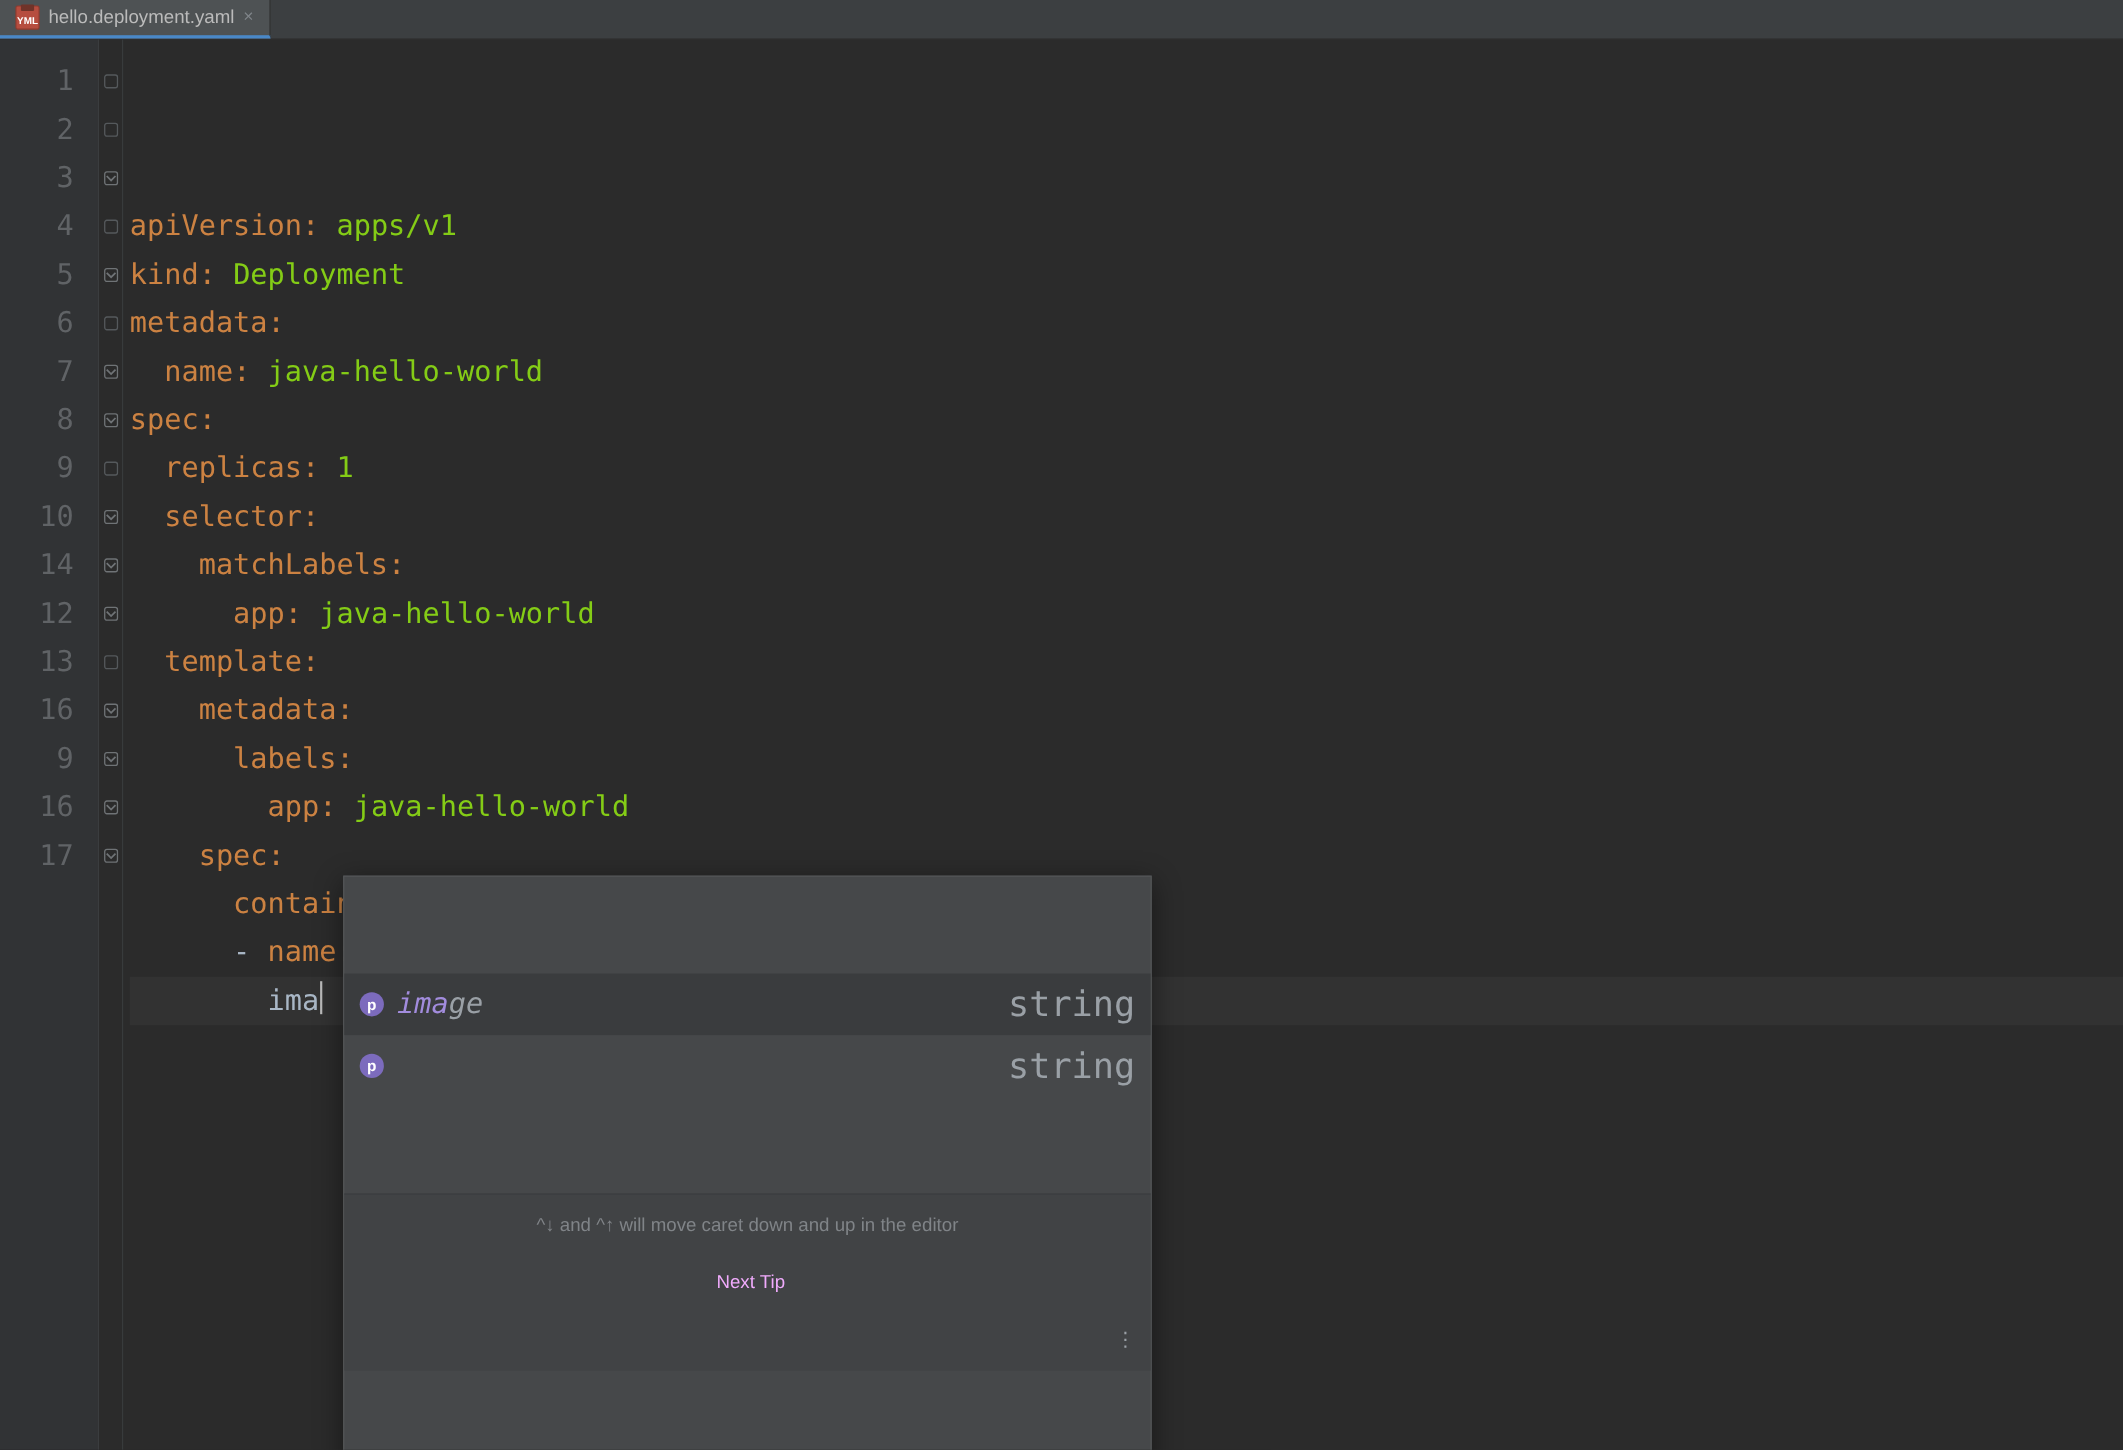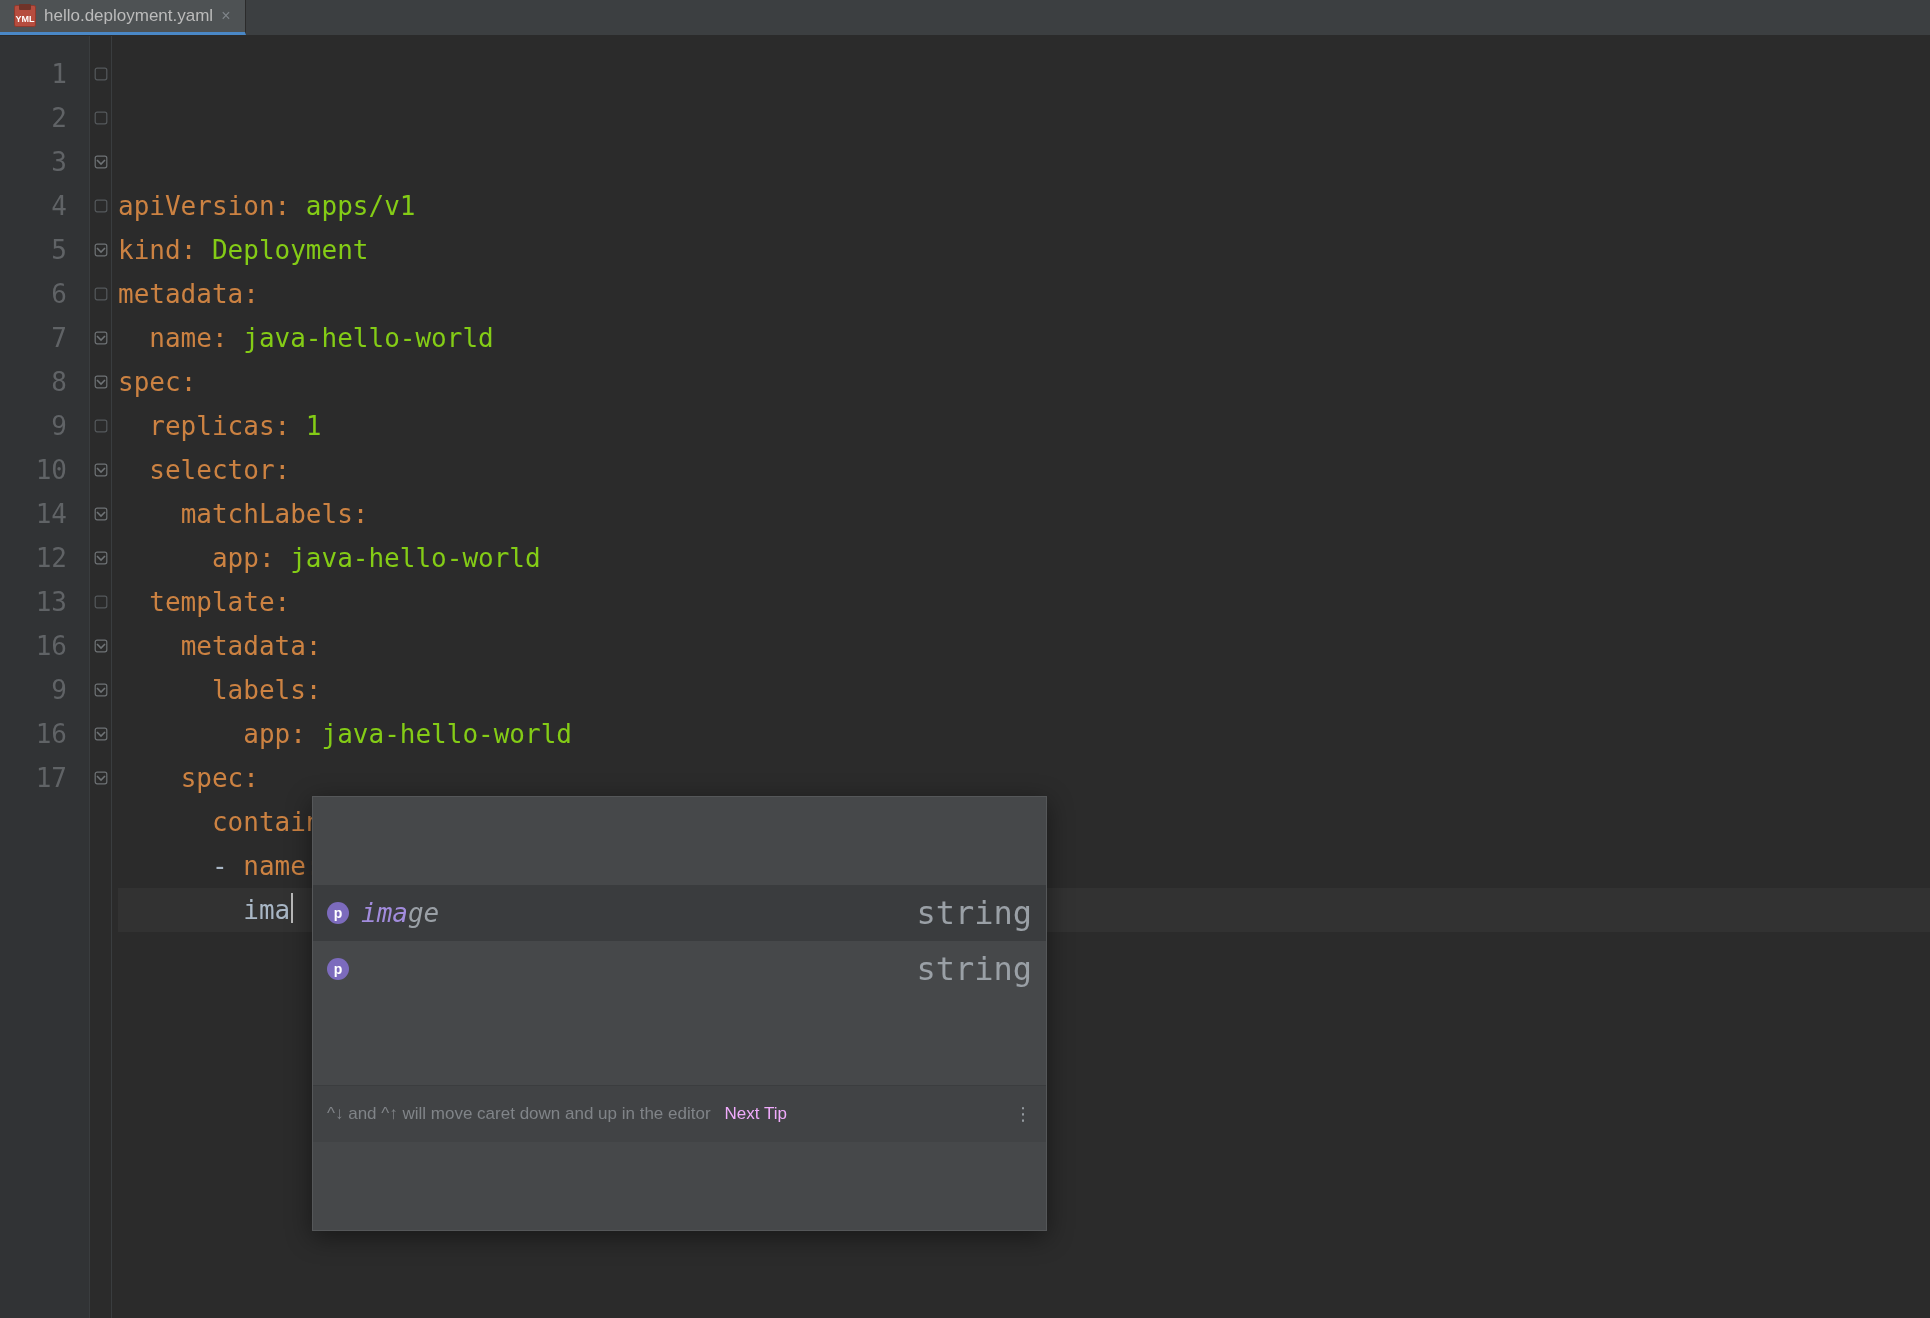--- a/index.html
+++ b/index.html
@@ -133,20 +133,21 @@
   .popup .label .match-sel { color: #a28cdd; }
   .popup .type { margin-left: auto; color: #9aa0a6; font-size: 32px; }
   .popup .footer {
     display: flex; align-items: center; gap: 8px;
     padding: 6px 14px;
     font-family: -apple-system, "Segoe UI", Arial, sans-serif;
     font-size: 17px;
     color: #808488;
     border-top: 1px solid #3b3d3f;
     background: #414345;
+    flex-direction: column;
   }
   .popup .footer .tip-link { color: #f0abfc; margin-left: 6px; }
   .popup .footer .kebab { margin-left: auto; color: #9aa0a6; font-size: 18px; letter-spacing: 0; }
 </style>
 </head>
 <body>
 
 <div class="window">
   <div class="tabbar">
     <div class="tab">

